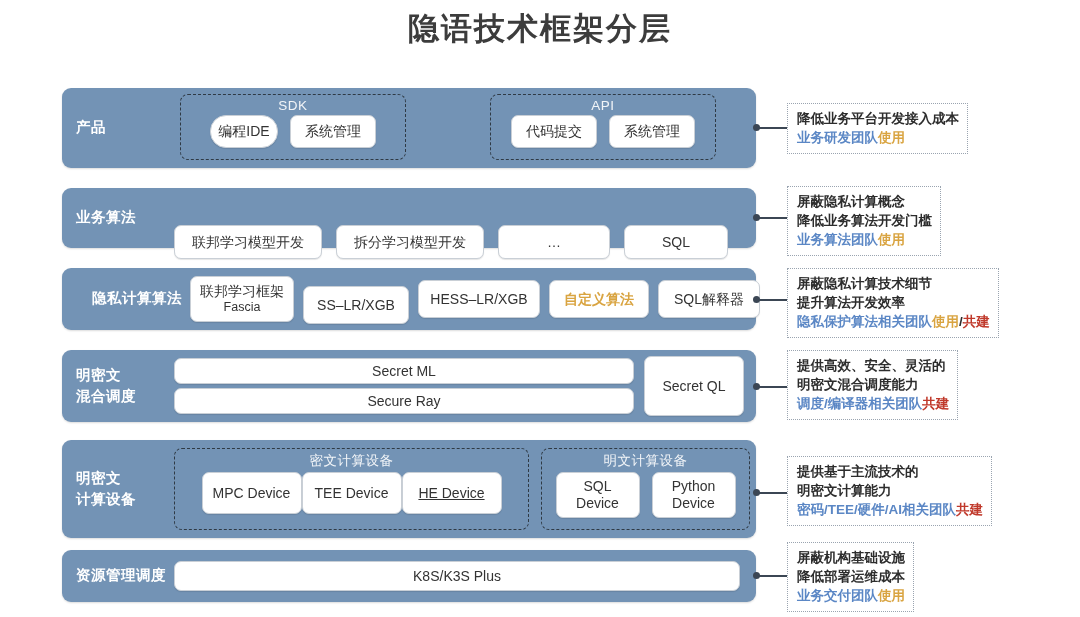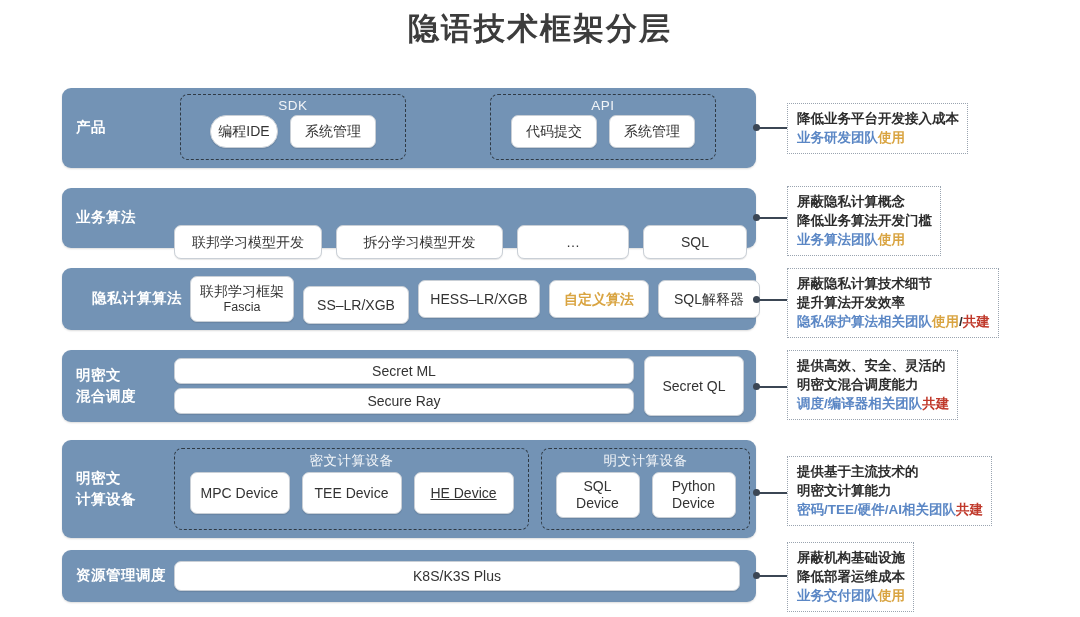--- a/index.html
+++ b/index.html
@@ -139,21 +139,21 @@
     <div class="ln">降低业务平台开发接入成本</div>
     <div><span class="role">业务研发团队</span><span class="use">使用</span></div>
   </div>
 
   <div class="layer" style="top:188px;height:60px;">
     <div class="layer-label">业务算法</div>
     <div class="layer-body" style="gap:14px;padding-right:12px;margin-top:48px;">
       <div class="box" style="width:148px;height:34px;">
         <span>联邦学习模型开发</span>
       </div>
-      <div class="box" style="width:167px;height:34px;">
+      <div class="box" style="width:148px;height:34px;">
         <span>拆分学习模型开发</span>
       </div>
       <div class="box" style="width:112px;height:34px;">
         <span>…</span>
       </div>
       <div class="box" style="width:104px;height:34px;">
         <span>SQL</span>
       </div>
     </div>
   </div>
@@ -222,21 +222,21 @@
   </div>
 
   <div class="layer" style="top:440px;height:98px;">
     <div class="layer-label">
       <div>明密文</div>
       <div>计算设备</div>
     </div>
     <div class="layer-body">
       <div class="group" style="left:0px;top:8px;width:355px;height:82px;">
         <div class="group-title">密文计算设备</div>
-        <div class="group-items" style="gap:12px;">
+        <div class="group-items" style="">
           <div class="box" style="width:100px;height:42px;">
             <span>MPC Device</span>
           </div>
           <div class="box" style="width:100px;height:42px;">
             <span>TEE Device</span>
           </div>
           <div class="box" style="width:100px;height:42px;text-decoration:underline;">
             <span>HE Device</span>
           </div>
         </div>

